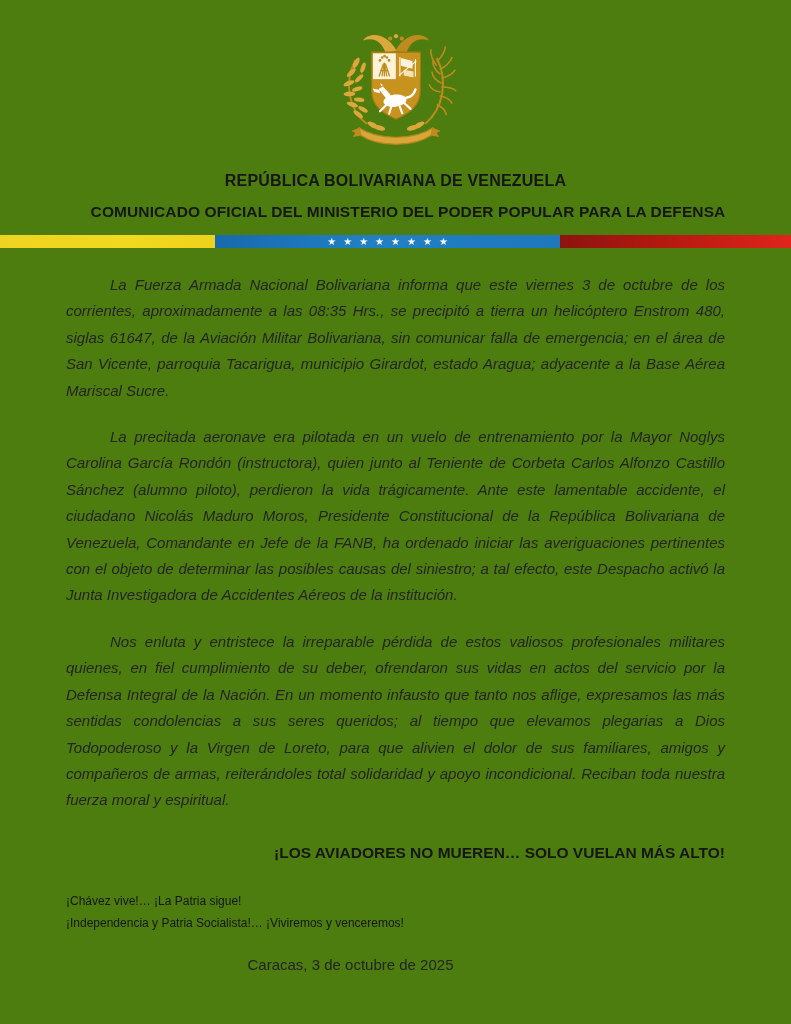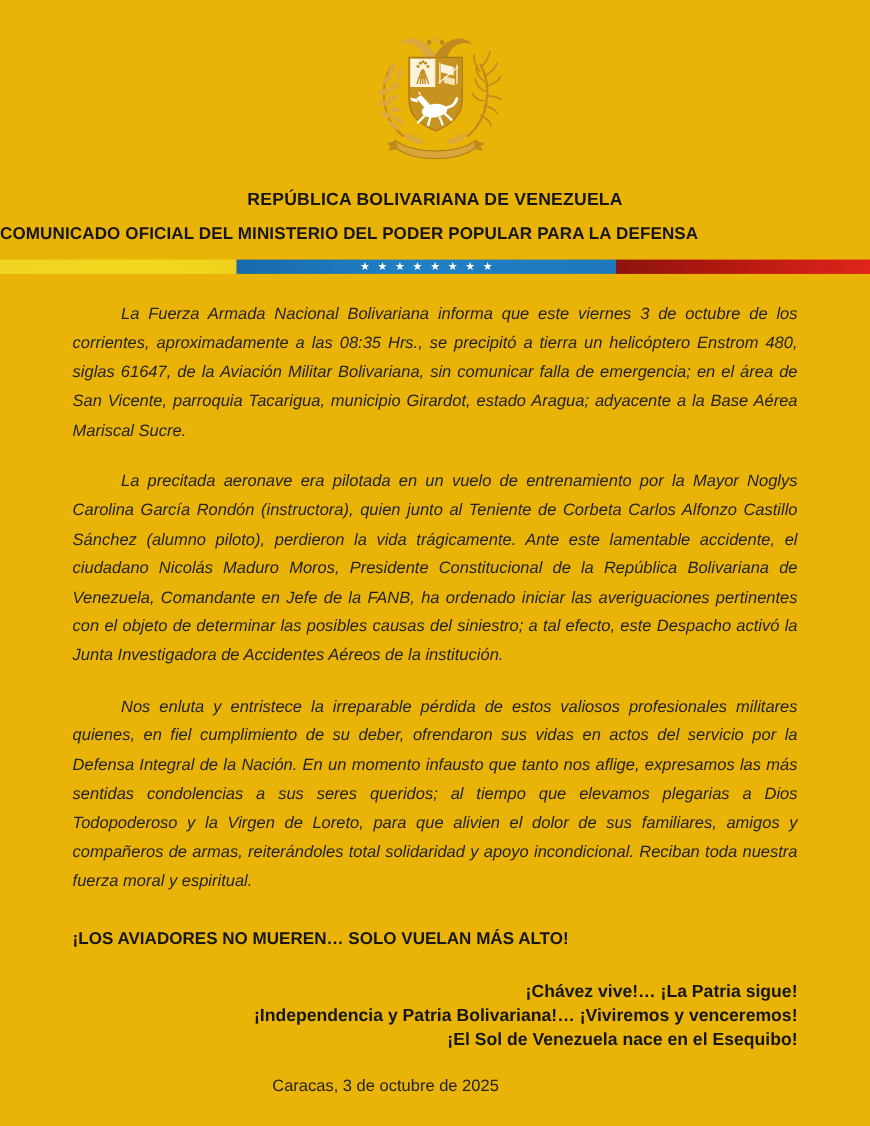--- a/index.html
+++ b/index.html
@@ -5,44 +5,46 @@
   html, body {
     margin: 0;
     padding: 0;
     background: #e9e9e9;
   }
   .page {
     position: relative;
     width: 791px;
     height: 1024px;
     margin: 0 auto;
-    background: #eab308;
+    background: #4d7c0f;
     font-family: "Liberation Sans", "DejaVu Sans", sans-serif;
     color: #222222;
     overflow: hidden;
   }
   .emblem-wrap {
     width: 150px;
     margin: 26px auto 0 auto;
     text-align: center;
   }
   .doc-title {
     margin: 14px 0 0 0;
     text-align: center;
     font-size: 16px;
     font-weight: 700;
     color: #161616;
     letter-spacing: 0.2px;
   }
   .doc-subtitle {
     margin: 13px 14px 0 0;
+    text-align: center;
     font-size: 15.5px;
     font-weight: 700;
     color: #161616;
     letter-spacing: 0.1px;
+    padding-left: 39px;
   }
   .flag-bar {
     display: flex;
     width: 100%;
     height: 13px;
     margin-top: 14px;
   }
   .flag-yellow {
     width: 27.2%;
     background: linear-gradient(90deg, #efd322 0%, #f2d81f 60%, #eed11c 100%);
@@ -74,29 +76,29 @@
     text-align: justify;
     color: #242424;
   }
   .doc-body p {
     margin: 0 0 20px 0;
     text-indent: 44px;
     font-style: italic;
   }
   .motto {
     margin: 26px 0 24px 0;
-    text-align: left;
+    text-align: right;
     font-size: 15.5px;
     font-weight: 700;
     color: #161616;
   }
   .slogans {
-    text-align: right;
-    font-size: 16px;
-    font-weight: 700;
+    text-align: left;
+    font-size: 12px;
+    font-weight: 400;
     line-height: 22px;
     color: #161616;
   }
   .dateline {
     margin-top: 18px;
     padding-right: 90px;
     text-align: center;
     font-size: 15px;
     color: #242424;
   }
@@ -214,21 +216,20 @@
 
   <div class="doc-body">
     <p>La Fuerza Armada Nacional Bolivariana informa que este viernes 3 de octubre de los corrientes, aproximadamente a las 08:35 Hrs., se precipitó a tierra un helicóptero Enstrom 480, siglas 61647, de la Aviación Militar Bolivariana, sin comunicar falla de emergencia; en el área de San Vicente, parroquia Tacarigua, municipio Girardot, estado Aragua; adyacente a la Base Aérea Mariscal Sucre.</p>
     <p>La precitada aeronave era pilotada en un vuelo de entrenamiento por la Mayor Noglys Carolina García Rondón (instructora), quien junto al Teniente de Corbeta Carlos Alfonzo Castillo Sánchez (alumno piloto), perdieron la vida trágicamente. Ante este lamentable accidente, el ciudadano Nicolás Maduro Moros, Presidente Constitucional de la República Bolivariana de Venezuela, Comandante en Jefe de la FANB, ha ordenado iniciar las averiguaciones pertinentes con el objeto de determinar las posibles causas del siniestro; a tal efecto, este Despacho activó la Junta Investigadora de Accidentes Aéreos de la institución.</p>
     <p>Nos enluta y entristece la irreparable pérdida de estos valiosos profesionales militares quienes, en fiel cumplimiento de su deber, ofrendaron sus vidas en actos del servicio por la Defensa Integral de la Nación. En un momento infausto que tanto nos aflige, expresamos las más sentidas condolencias a sus seres queridos; al tiempo que elevamos plegarias a Dios Todopoderoso y la Virgen de Loreto, para que alivien el dolor de sus familiares, amigos y compañeros de armas, reiterándoles total solidaridad y apoyo incondicional. Reciban toda nuestra fuerza moral y espiritual.</p>
 
     <div class="motto">¡LOS AVIADORES NO MUEREN… SOLO VUELAN MÁS ALTO!</div>
 
     <div class="slogans">
       <div>¡Chávez vive!… ¡La Patria sigue!</div>
-      <div>¡Independencia y Patria Bolivariana!… ¡Viviremos y venceremos!</div>
-      <div>¡El Sol de Venezuela nace en el Esequibo!</div>
+      <div>¡Independencia y Patria Socialista!… ¡Viviremos y venceremos!</div>
     </div>
 
     <div class="dateline">Caracas, 3 de octubre de 2025</div>
 
   </div>
 
 </div>
 
 </body></html>

